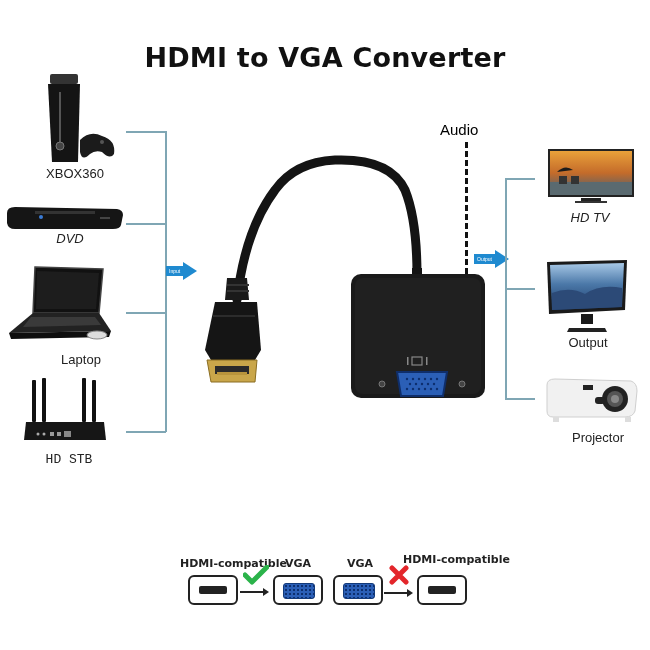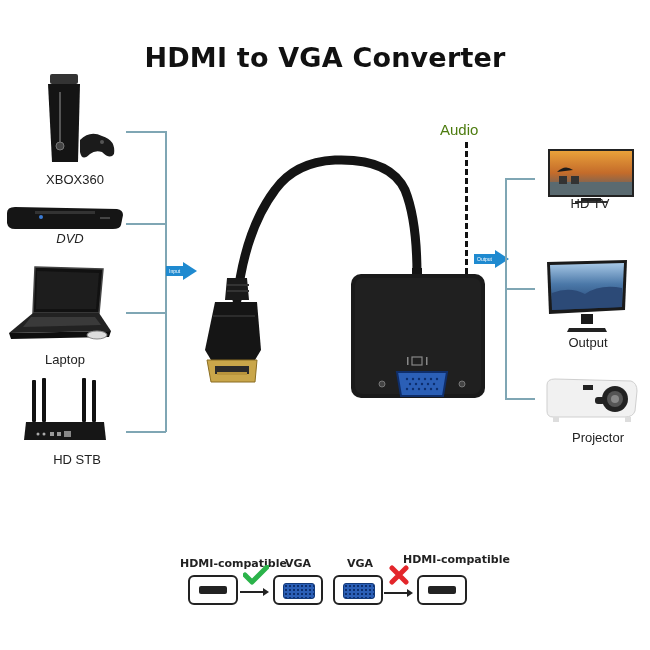--- a/index.html
+++ b/index.html
@@ -24,53 +24,53 @@
 <div class="abs title" style="left:-20px;">HDMI to VGA Converter</div>
 
 <svg class="abs" style="left:40px;top:70px;" width="80" height="95" viewBox="0 0 80 95">
   <rect x="10" y="4" width="28" height="10" rx="2" fill="#333"></rect>
   <path d="M8 14 L40 14 L38 92 L12 92 Z" fill="#141414"></path>
   <rect x="19" y="22" width="2" height="55" fill="#555"></rect>
   <circle cx="20" cy="76" r="4" fill="#444" stroke="#777" stroke-width="1"></circle>
   <path d="M40 70 Q50 60 62 66 Q76 70 74 84 Q70 90 62 82 Q55 80 50 84 Q42 92 40 82 Z" fill="#1b1b1b"></path>
   <circle cx="62" cy="72" r="2" fill="#555"></circle>
 </svg>
-<div class="abs label" style="left:20px;top:172px;width:110px;">XBOX360</div>
+<div class="abs label" style="left:20px;top:166px;width:110px;">XBOX360</div>
 
 <svg class="abs" style="left:5px;top:205px;" width="120" height="26" viewBox="0 0 120 26">
   <path d="M2 8 Q2 2 10 2 L112 4 Q118 5 118 10 L116 20 Q115 24 108 24 L10 24 Q3 24 2 18 Z" fill="#151515"></path>
   <rect x="30" y="6" width="60" height="3" fill="#333"></rect>
   <circle cx="36" cy="12" r="2" fill="#3a7bd5"></circle>
   <rect x="95" y="12" width="10" height="2" fill="#444"></rect>
 </svg>
 <div class="abs label" style="left:15px;top:231px;width:110px;font-style:italic;">DVD</div>
 
 <svg class="abs" style="left:5px;top:265px;" width="110" height="80" viewBox="0 0 110 80">
   <path d="M30 2 L98 4 L94 48 L28 48 Z" fill="#111" stroke="#444" stroke-width="1.5"></path>
   <path d="M32 6 L94 8 L91 44 L31 44 Z" fill="#1d1d1d"></path>
   <path d="M28 48 L94 48 L106 66 L4 68 Z" fill="#222"></path>
   <path d="M26 52 L90 52 L96 60 L18 62 Z" fill="#3a3a3a"></path>
   <path d="M4 68 L106 66 L104 72 L6 74 Z" fill="#0e0e0e"></path>
   <ellipse cx="92" cy="70" rx="10" ry="4" fill="#ddd" stroke="#888"></ellipse>
 </svg>
-<div class="abs label" style="left:10px;top:352px;width:110px;">Laptop</div>
+<div class="abs label" style="left:26px;top:352px;width:110px;">Laptop</div>
 
 <svg class="abs" style="left:20px;top:378px;" width="90" height="70" viewBox="0 0 90 70">
   <rect x="12" y="2" width="4" height="42" rx="1" fill="#111"></rect>
   <rect x="22" y="0" width="4" height="44" rx="1" fill="#111"></rect>
   <rect x="62" y="0" width="4" height="44" rx="1" fill="#111"></rect>
   <rect x="72" y="2" width="4" height="42" rx="1" fill="#111"></rect>
   <path d="M6 44 L84 44 L86 62 L4 62 Z" fill="#161616"></path>
   <circle cx="18" cy="56" r="1.5" fill="#aaa"></circle>
     <circle cx="24" cy="56" r="1.5" fill="#aaa"></circle>
   <rect x="30" y="54" width="4" height="4" fill="#999"></rect>
     <rect x="37" y="54" width="4" height="4" fill="#999"></rect>
   <rect x="44" y="53" width="7" height="6" fill="#888"></rect>
 </svg>
-<div class="abs label" style="left:22px;top:452px;width:110px;">HD STB</div>
+<div class="abs label" style="left:14px;top:452px;width:110px;font-family:Liberation Mono, monospace;">HD STB</div>
 
 <div class="line" style="left:165px;top:131px;width:1.5px;height:301px;"></div>
 <div class="line" style="left:126px;top:131px;width:40px;height:1.5px;"></div>
 <div class="line" style="left:126px;top:223px;width:40px;height:1.5px;"></div>
 <div class="line" style="left:126px;top:312px;width:40px;height:1.5px;"></div>
 <div class="line" style="left:126px;top:431px;width:40px;height:1.5px;"></div>
 
 <div class="tag-arrow" style="left:166px;top:262px;">
   <span class="tag">Input</span>
   <span class="head"></span>
@@ -116,21 +116,21 @@
       <circle cx="228" cy="239" r="1.2"></circle>
       <circle cx="234" cy="239" r="1.2"></circle>
       <circle cx="240" cy="239" r="1.2"></circle>
       <circle cx="246" cy="239" r="1.2"></circle>
       <circle cx="252" cy="239" r="1.2"></circle>
   </g>
   <circle cx="197" cy="234" r="3" fill="#444" stroke="#777"></circle>
   <circle cx="277" cy="234" r="3" fill="#444" stroke="#777"></circle>
 </svg>
 
-<div class="abs" style="left:440px;top:121px;font-size:15px;color:#4d7c0f;">Audio</div>
+<div class="abs" style="left:440px;top:121px;font-size:15px;color:#000000;">Audio</div>
 <div class="abs" style="left:465px;top:142px;width:0;height:132px;border-left:3px dashed #111;"></div>
 
 <div class="tag-arrow" style="left:474px;top:250px;">
   <span class="tag">Output</span>
   <span class="head"></span>
 </div>
 
 <div class="line" style="left:505px;top:178px;width:1.5px;height:221px;"></div>
 <div class="line" style="left:505px;top:178px;width:30px;height:1.5px;"></div>
 <div class="line" style="left:505px;top:288px;width:30px;height:1.5px;"></div>
@@ -146,21 +146,21 @@
   </defs>
   <rect x="1" y="1" width="86" height="48" fill="#222"></rect>
   <rect x="3" y="3" width="82" height="44" fill="url(#sunset)"></rect>
   <rect x="3" y="34" width="82" height="13" fill="#5a6a70"></rect>
   <path d="M10 24 Q18 16 26 22" fill="#1b1b1b"></path>
   <rect x="12" y="28" width="8" height="8" fill="#333"></rect>
     <rect x="24" y="28" width="8" height="8" fill="#333"></rect>
   <rect x="34" y="50" width="20" height="3" fill="#222"></rect>
   <rect x="28" y="53" width="32" height="2" fill="#333"></rect>
 </svg>
-<div class="abs label" style="left:535px;top:196px;width:110px;">HD TV</div>
+<div class="abs label" style="left:535px;top:210px;width:110px;font-style:italic;">HD TV</div>
 
 <svg class="abs" style="left:545px;top:258px;" width="85" height="75" viewBox="0 0 85 75">
   <defs>
     <linearGradient id="lake" x1="0" y1="0" x2="0" y2="1">
       <stop offset="0" stop-color="#a7c8e6"></stop>
         <stop offset="0.45" stop-color="#4b78a8"></stop>
         <stop offset="1" stop-color="#1d3c6b"></stop>
     </linearGradient>
   </defs>
   <path d="M2 4 L82 2 L80 52 L4 56 Z" fill="#1a1a1a"></path>

